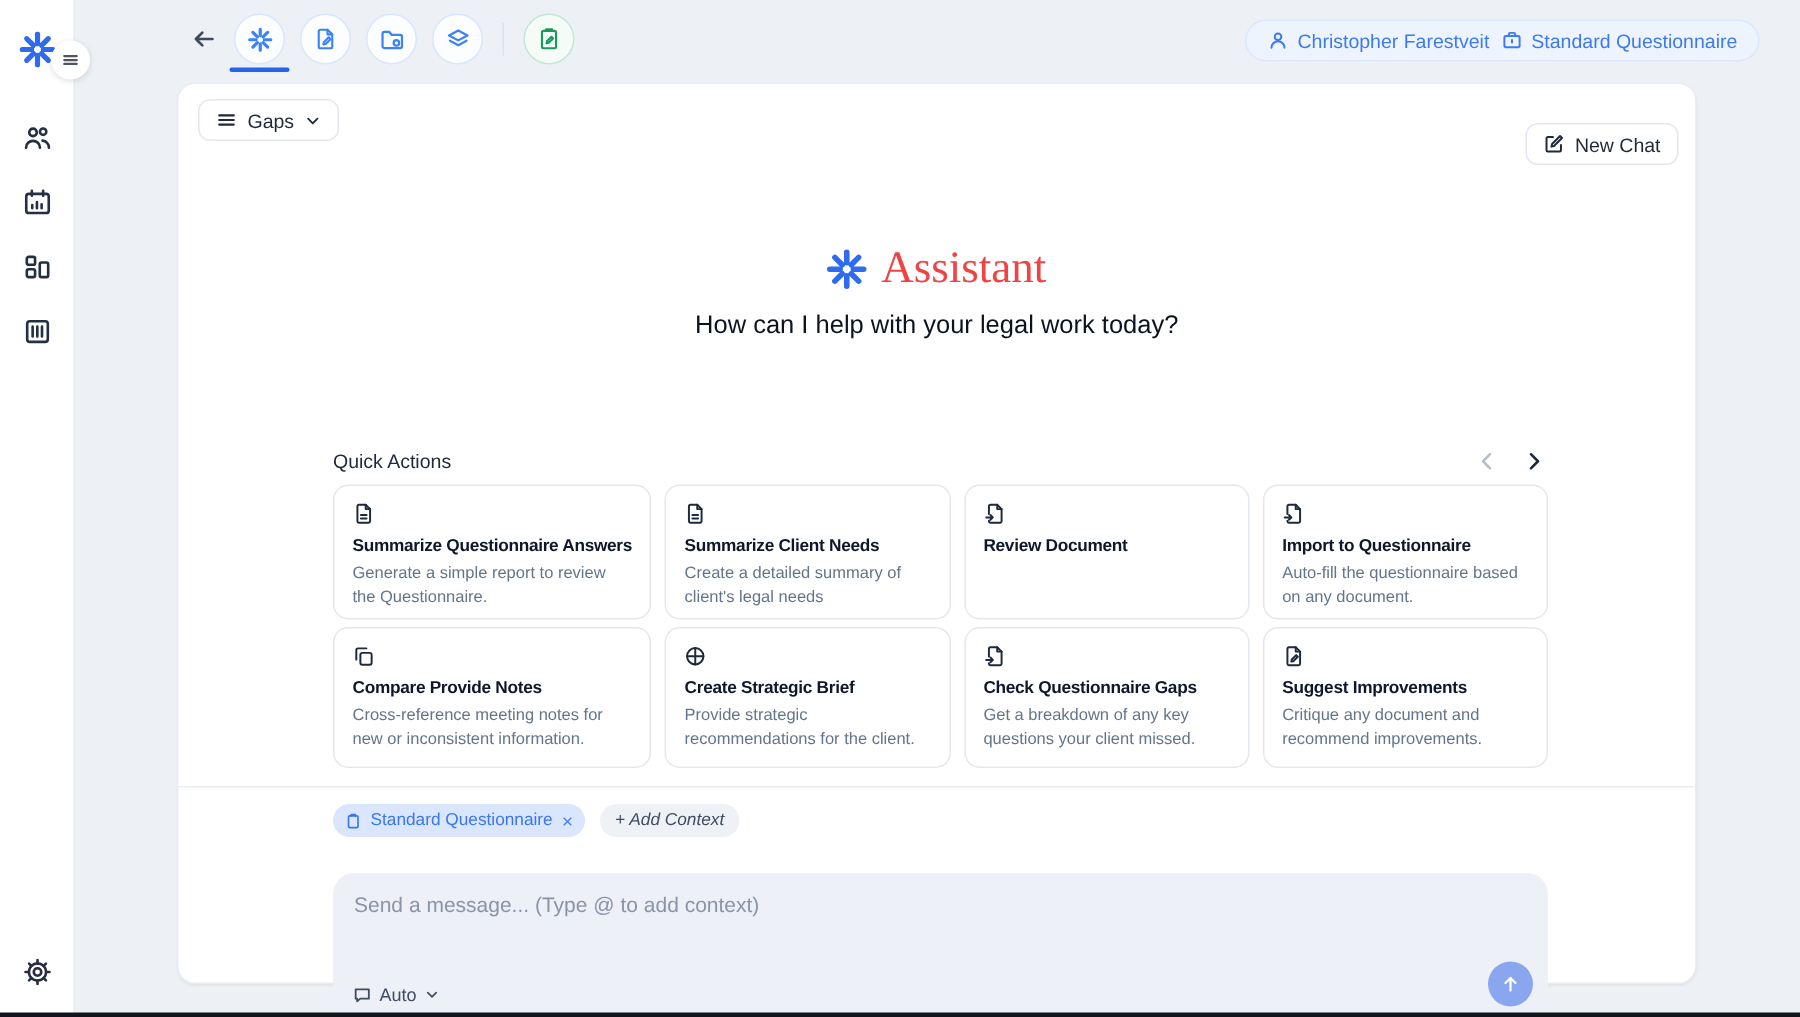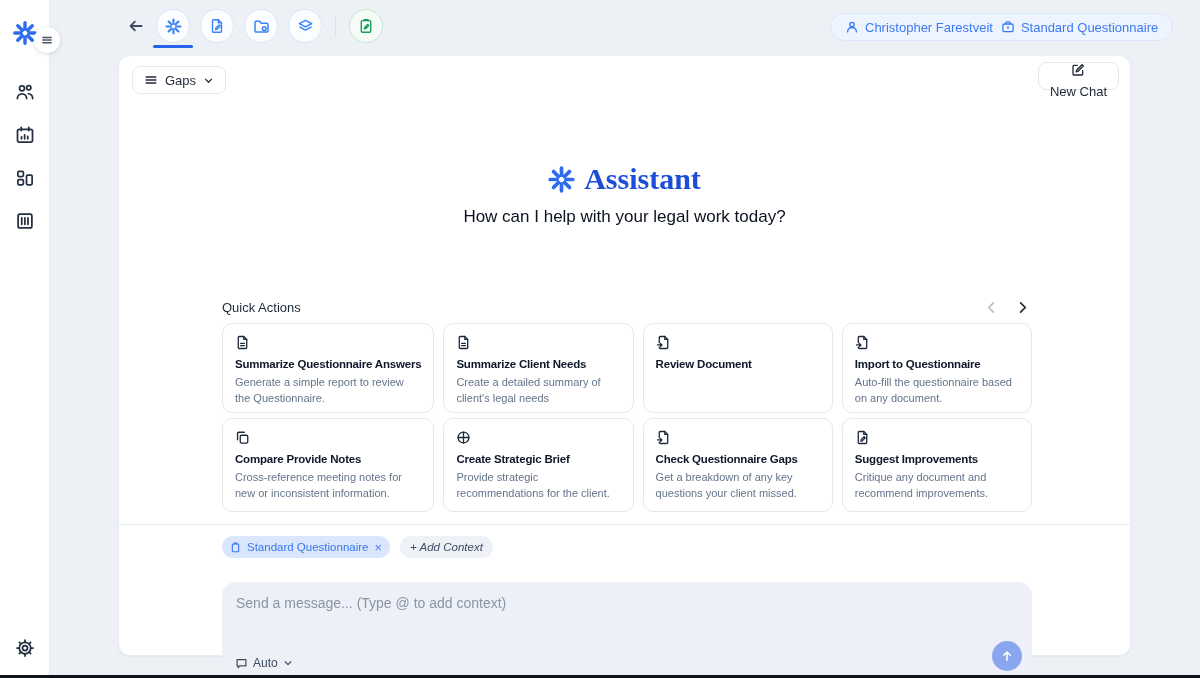--- a/index.html
+++ b/index.html
@@ -54,28 +54,28 @@
     position:absolute; left:118px; top:55px; width:1013px; height:601px;
     background:#ffffff; border:1px solid #e9edf3; border-radius:12px;
     box-shadow:0 1px 2px rgba(16,24,40,.05);
   }
   .btn {
     display:inline-flex; align-items:center; gap:7px; height:28px; padding:0 11px;
     background:#fff; border:1px solid #e3e8ef; border-radius:8px;
     font-size:13px; font-weight:500; color:#1f2937; cursor:pointer;
   }
   .chats-btn { position:absolute; left:13px; top:10px; }
-  .new-chat-btn { position:absolute; right:11px; top:6px;flex-direction:column; }
+  .new-chat-btn { position:absolute; right:11px; top:26px; }
 
   .hero-title {
     position:absolute; left:0; right:0; top:106px;
     display:flex; align-items:center; justify-content:center; gap:9px;
   }
   .hero-title .word {
-    font-family:"Liberation Serif", serif; font-size:30px; font-weight:700; color:#1d4ed8;
+    font-family:"Liberation Serif", serif; font-size:30px; font-weight:400; color:#ef4444;
   }
   .hero-sub { position:absolute; left:0; right:0; top:151px; text-align:center; font-size:17px; color:#0b1220; }
 
   .qa-label { position:absolute; left:103px; top:244px; font-size:13px; font-weight:500; color:#1e293b; }
   .qa-arrows { position:absolute; right:100px; top:244px; display:flex; gap:16px; align-items:center; }
   .qa-arrows .arr { cursor:pointer; }
 
   .cards {
     position:absolute; left:103px; top:267px; width:810px;
     display:grid; grid-template-columns:repeat(4,1fr); grid-template-rows:90px 94px; gap:5px 9px;

